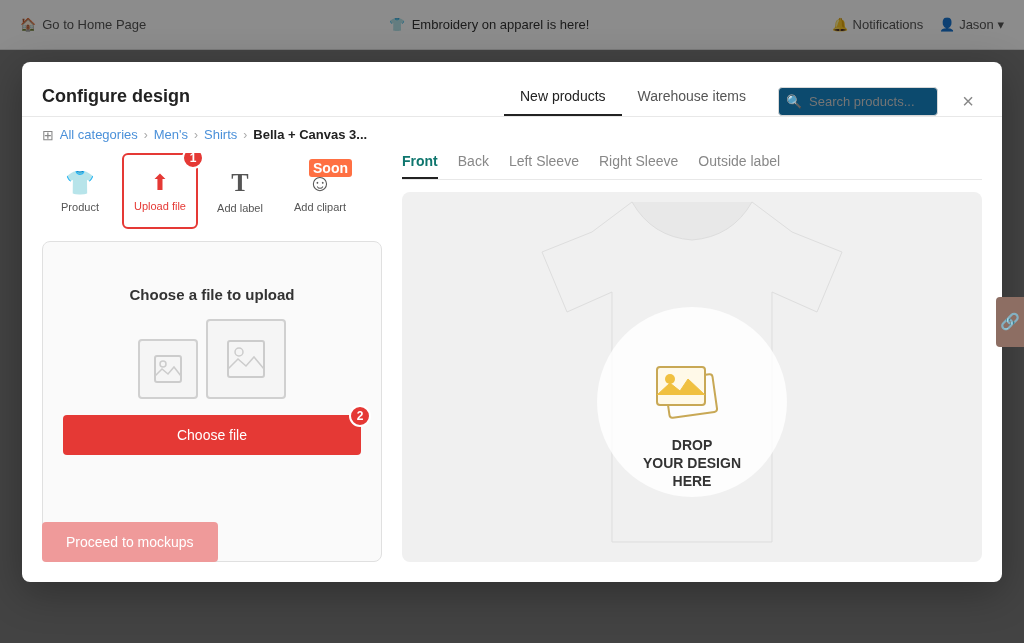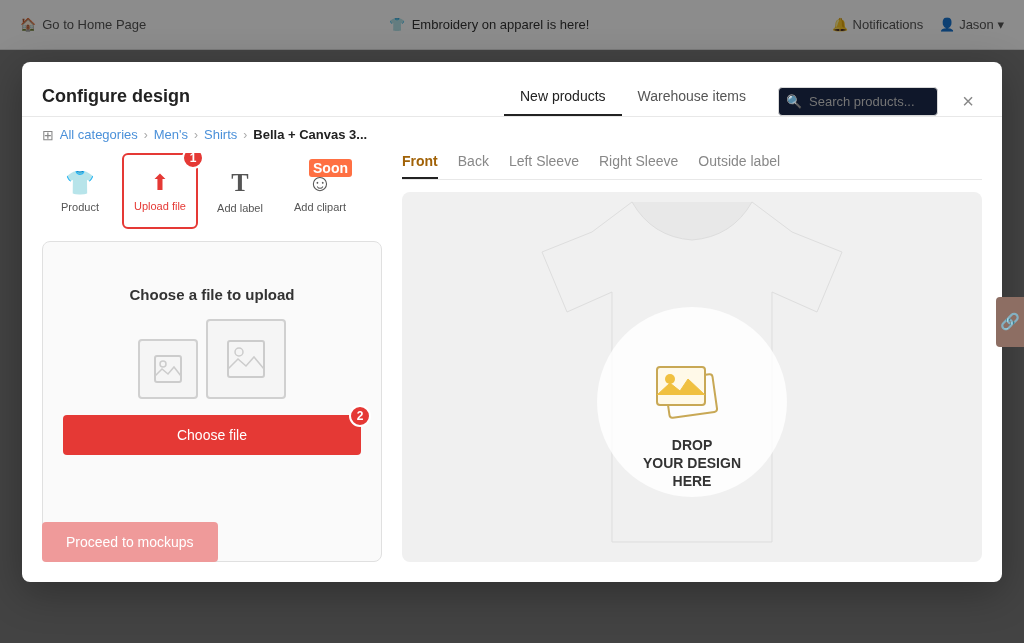--- a/index.html
+++ b/index.html
@@ -110,21 +110,21 @@
     }
     .modal-search {
       position: relative;
     }
     .modal-search input {
       border: 1px solid #d8d8d8;
       border-radius: 4px;
       padding: 6px 10px 6px 30px;
       font-size: 13px;
       color: #999;
-      background: #0f172a;
+      background: #0c4a6e;
       width: 160px;
       outline: none;
     }
     .modal-search .search-icon-inner {
       position: absolute;
       left: 8px;
       top: 50%;
       transform: translateY(-50%);
       color: #aaa;
       font-size: 13px;
@@ -315,21 +315,21 @@
       padding-bottom: 0;
     }
     .view-tab {
       font-size: 14px;
       color: #888;
       cursor: pointer;
       padding-bottom: 8px;
       border-bottom: 2px solid transparent;
     }
     .view-tab.active {
-      color: #a16207;
+      color: #0f766e;
       font-weight: 600;
       border-bottom: 2px solid #222;
     }
 
     
     .product-preview {
       flex: 1;
       display: flex;
       align-items: center;
       justify-content: center;

